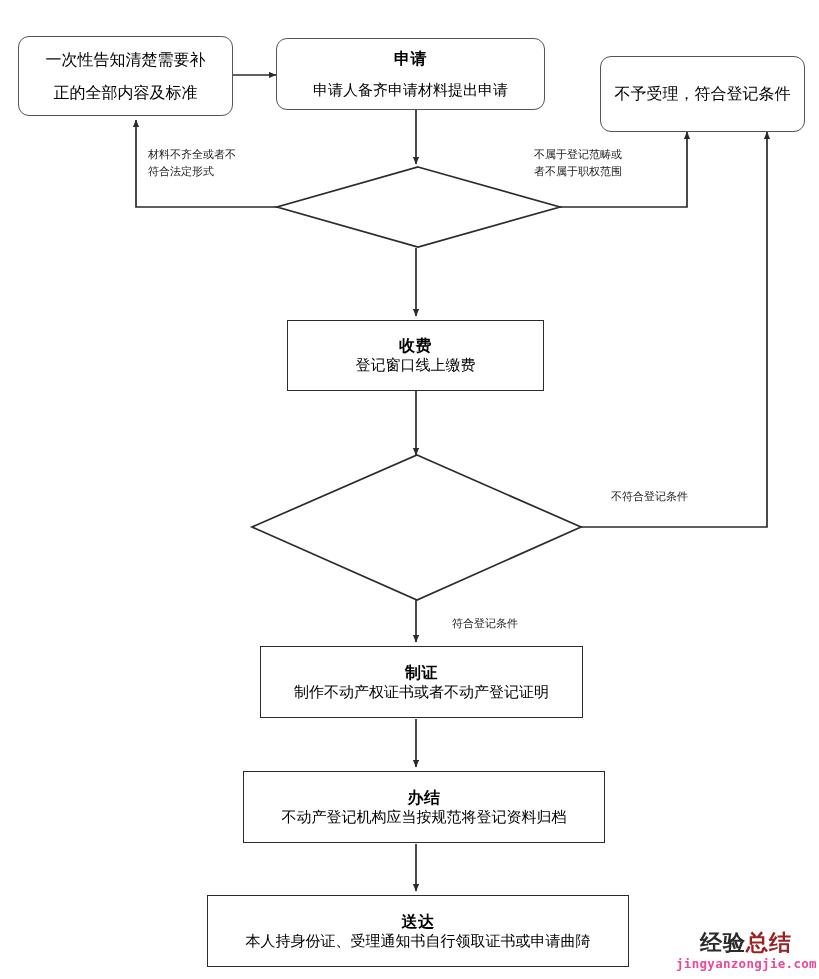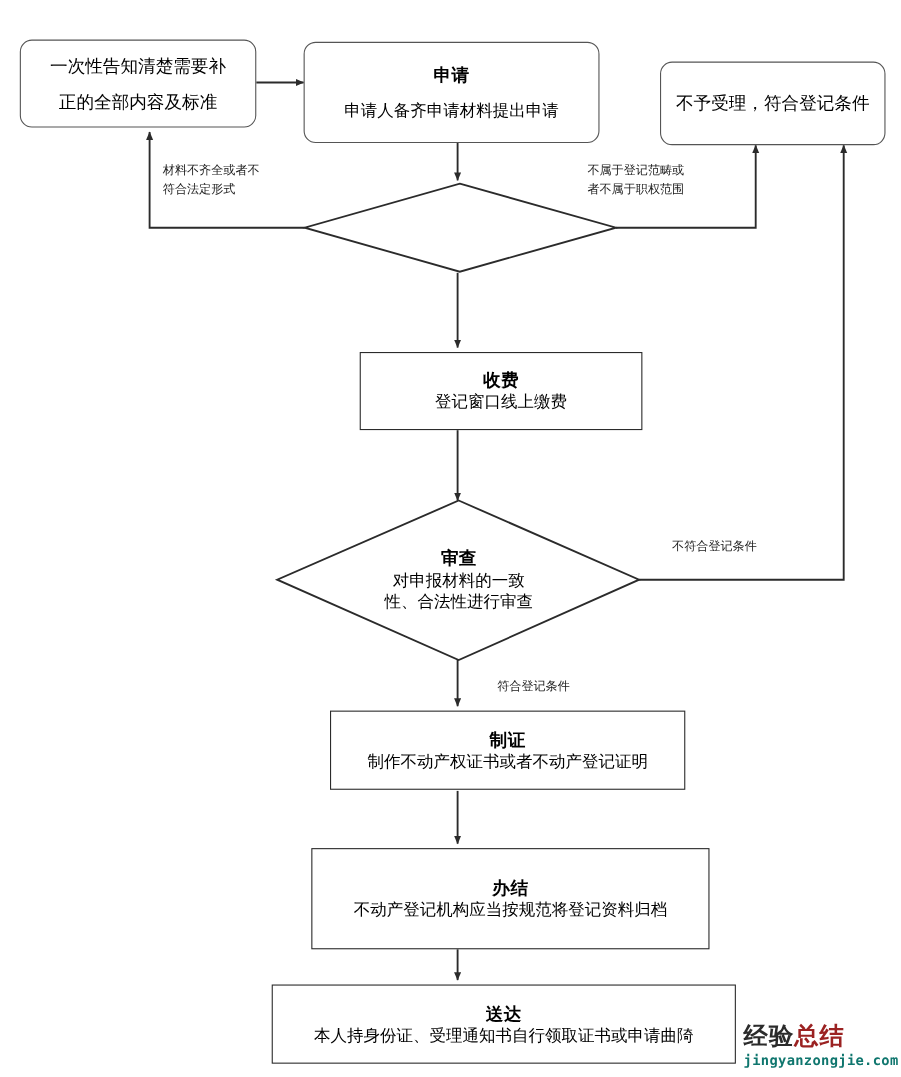--- a/index.html
+++ b/index.html
@@ -39,21 +39,20 @@
     line-height: 1.32;
   }
   .node.rounded {
     border-radius: 11px;
     border-color: #555555;
     gap: 12px;
   }
   .node.sharp {
     border-radius: 0;
     border-color: #2b2b2b;
-    margin-left: 40px;
   }
   .node .title {
     font-weight: bold;
     font-size: 16px;
     letter-spacing: 0.5px;
   }
   .node .desc {
     font-size: 15px;
     white-space: nowrap;
   }
@@ -89,35 +88,35 @@
   .edge-label {
     position: absolute;
     font-size: 11px;
     color: #1a1a1a;
     font-family: "DejaVu Serif", "Liberation Serif", serif;
     line-height: 1.55;
     white-space: nowrap;
   }
   .watermark {
     position: absolute;
-    text-align: left;
+    text-align: center;
     user-select: none;
   }
   .watermark .wm-top {
     font-size: 22px;
     font-weight: bold;
     letter-spacing: 1px;
     line-height: 1;
   }
   .watermark .wm-a { color: #2b2b2b; }
   .watermark .wm-b { color: #9b2222; }
   .watermark .wm-url {
     font-size: 12.5px;
     font-weight: bold;
-    color: #0f766e;
+    color: #ec4899;
     font-family: "DejaVu Sans Mono", "Liberation Mono", monospace;
     letter-spacing: 0.3px;
     margin-top: 2px;
   }
 </style>
 </head>
 <body>
 
 <div id="canvas">
 
@@ -154,49 +153,42 @@
       <polygon points="418,167 560,207 418,247 277,207"></polygon>
       <polygon points="417,455 581,527 417,600 252,527"></polygon>
     </g>
   </svg>
 
   <div class="node rounded" style="left:18px; top:36px; width:215px; height:80px;">
     <div class="plain">一次性告知清楚需要补</div>
     <div class="plain">正的全部内容及标准</div>
   </div>
 
-  <div class="node rounded" style="left:276px; top:38px; width:269px; height:92px;text-align:center;">
+  <div class="node rounded" style="left:276px; top:38px; width:269px; height:72px;text-align:center;">
     <div class="title">申请</div>
     <div class="desc">申请人备齐申请材料提出申请</div>
   </div>
 
   <div class="node rounded" style="left:600px; top:56px; width:205px; height:76px;">
     <div class="plain">不予受理，符合登记条件</div>
   </div>
 
 
   <div class="node sharp" style="left:287px; top:320px; width:257px; height:71px;">
     <div class="title">收费</div>
     <div class="desc">登记窗口线上缴费</div>
   </div>
 
-  <div class="diamond-wrap" style="left:252px; top:455px; width:330px; height:146px;">
-    <div class="diamond-label">
-      <div class="title">审查</div>
-      <div class="desc">对申报材料的一致</div>
-      <div class="desc">性、合法性进行审查</div>
-    </div>
-  </div>
 
   <div class="node sharp" style="left:260px; top:646px; width:323px; height:72px;">
     <div class="title">制证</div>
     <div class="desc">制作不动产权证书或者不动产登记证明</div>
   </div>
 
-  <div class="node sharp" style="left:243px; top:771px; width:362px; height:92px;">
+  <div class="node sharp" style="left:243px; top:771px; width:362px; height:72px;">
     <div class="title">办结</div>
     <div class="desc">不动产登记机构应当按规范将登记资料归档</div>
   </div>
 
   <div class="node sharp" style="left:207px; top:895px; width:422px; height:72px;">
     <div class="title">送达</div>
     <div class="desc">本人持身份证、受理通知书自行领取证书或申请曲陭</div>
   </div>
 
   <div class="edge-label" style="left:148px; top:146px;">

